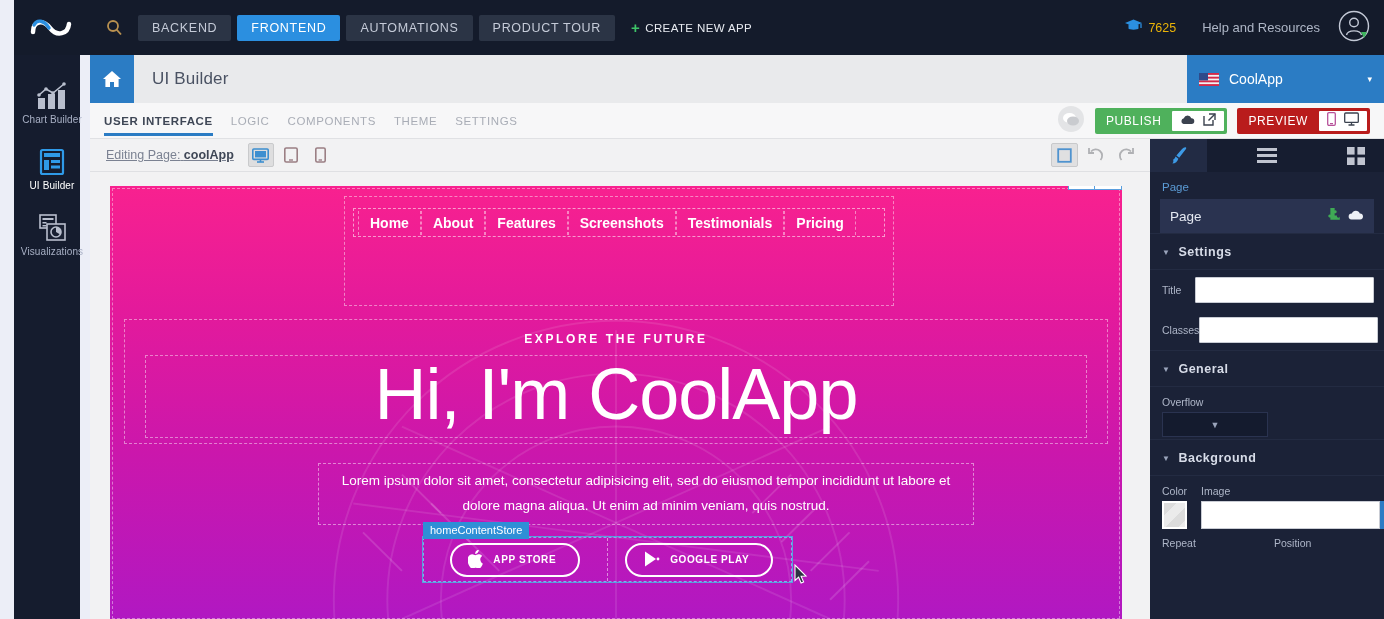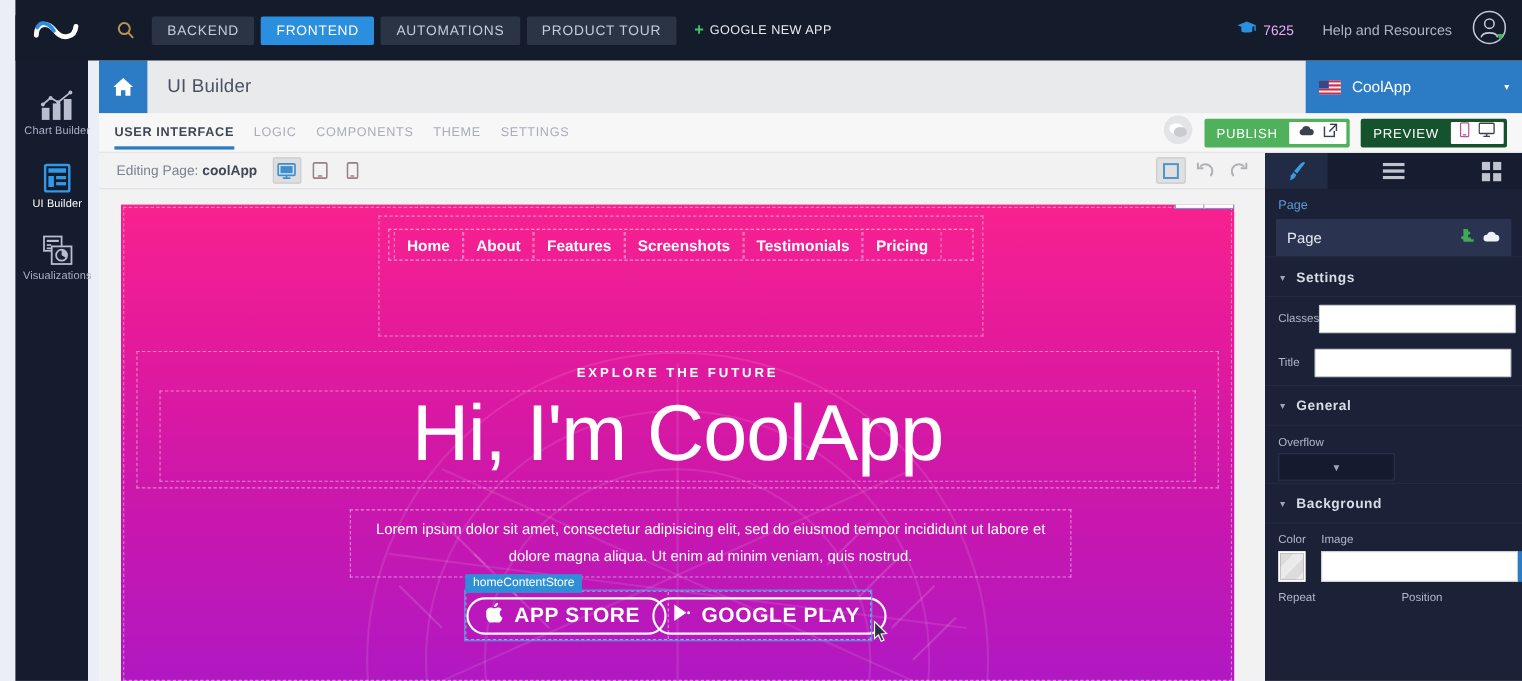--- a/index.html
+++ b/index.html
@@ -50,21 +50,21 @@
     display: flex; align-items: center; gap: 5px;
     color: #e7eaf0; font-size: 11.5px; letter-spacing: .4px;
     margin-left: 10px; cursor: pointer;
   }
   .nav-create .plus { color: #3ec468; font-size: 15px; font-weight: bold; }
   .nav-right { margin-left: auto; display: flex; align-items: center; padding-right: 14px; gap: 0; }
   .credit-group { display: flex; align-items: center; gap: 6px; cursor: pointer; }
   .credit-num { color: #4ec16f; font-size: 12.5px; }
   .credit-text { color: #e9edf3; font-size: 11px; letter-spacing: .3px; }
   .edu-group { display: flex; align-items: center; gap: 5px; margin-left: 22px; cursor: pointer; }
-  .edu-num { color: #f0abfc; font-size: 12.5px; }
+  .edu-num { color: #eab308; font-size: 12.5px; }
   .help-link { color: #aeb6c6; font-size: 13px; margin-left: 26px; cursor: pointer; }
   .avatar-wrap { margin-left: 18px; position: relative; cursor: pointer; }
 
   
   .subheader {
     position: absolute; left: 90px; top: 55px; right: 0; height: 48px;
     background: #e9eaec;
     display: flex; align-items: center;
     z-index: 8;
   }
@@ -101,33 +101,33 @@
     content: ""; position: absolute; left: 0; right: 0; bottom: 0;
     height: 3px; background: #2b7cc4;
   }
   .tabrow-right { margin-left: auto; display: flex; align-items: center; height: 36px; }
   .chat-ico { margin-right: 10px; cursor: pointer; }
   .btn-publish, .btn-preview {
     height: 26px; display: flex; align-items: center;
     border-radius: 2px; overflow: hidden; cursor: pointer;
   }
   .btn-publish { background: #4fb15c; margin-right: 10px; }
-  .btn-preview { background: #14532d; margin-right: 14px; }
+  .btn-preview { background: #b91c1c; margin-right: 14px; }
   .btn-lbl { color: #fff; font-size: 12px; letter-spacing: .6px; padding: 0 11px; }
   .btn-icos { background: #fff; height: 20px; display: flex; align-items: center; gap: 8px; padding: 0 8px; margin-right: 3px; border-radius: 1px; }
 
   
   .edittoolbar {
     position: absolute; left: 90px; top: 139px; right: 234px; height: 33px;
     background: #f2f2f3;
     display: flex; align-items: center;
     border-bottom: 1px solid #dfe0e3;
     z-index: 8;
   }
-  .editing-label { font-size: 12.5px; color: #7b8292; margin-left: 16px; }
+  .editing-label { font-size: 12.5px; color: #7b8292; margin-left: 16px; text-decoration: underline; }
   .editing-label b { color: #3f4756; }
   .dev-btns { display: flex; align-items: center; gap: 4px; margin-left: 14px; }
   .dev-btn { width: 26px; height: 24px; display: flex; align-items: center; justify-content: center; cursor: pointer; border-radius: 2px; }
   .dev-btn.active { background: #dededf; border: 1px solid #c9cacc; }
   .tb-right { margin-left: auto; display: flex; align-items: center; gap: 4px; padding-right: 10px; }
   .tb-btn { width: 27px; height: 24px; display: flex; align-items: center; justify-content: center; cursor: pointer; border-radius: 2px; }
   .tb-btn.boxed { background: #e0e0e1; border: 1px solid #c8c9cb; }
 
   
   .canvas-area {
@@ -203,21 +203,21 @@
   .store-row {
     position: absolute; left: 313px; top: 351px; width: 369px; height: 45px;
     border: 1px dashed #7ab4e8; outline: 1px solid #5a9ede;
     display: flex; align-items: center; z-index: 20;
   }
   .store-half { width: 50%; height: 100%; display: flex; align-items: center; justify-content: center; border-right: 1px dashed rgba(255,255,255,.5); }
   .store-half:last-child { border-right: none; }
   .store-pill {
     border: 2px solid #fff; border-radius: 20px; height: 34px;
     display: flex; align-items: center; gap: 10px; padding: 0 22px 0 16px;
-    color: #fff; font-size: 19px; font-weight: bold; letter-spacing: .6px;
+    color: #fff; font-size: 10px; font-weight: bold; letter-spacing: .6px;
     cursor: pointer; white-space: nowrap;
   }
   .cursor-arrow { position: absolute; left: 684px; top: 378px; z-index: 25; }
 
   
   .rightpanel {
     position: absolute; right: 0; top: 139px; width: 234px; bottom: 0;
     background: #1b2237;
     z-index: 7;
   }
@@ -336,21 +336,21 @@
       </svg>
     </div>
 
     <div class="nav-btn">BACKEND</div>
     <div class="nav-btn active">FRONTEND</div>
     <div class="nav-btn">AUTOMATIONS</div>
     <div class="nav-btn">PRODUCT TOUR</div>
 
     <div class="nav-create">
       <span class="plus">+</span>
-      <span>GOOGLE NEW APP</span>
+      <span>CREATE NEW APP</span>
     </div>
 
     <div class="nav-right">
 
       <div class="edu-group">
         <span>
           <svg width="19" height="15" viewBox="0 0 19 15">
             <path d="M1,5 L9.5,1.5 L18,5 L9.5,8.5 Z" fill="#2b8fe0"></path>
             <path d="M4.5,6.6 L4.5,10.5 C4.5,12 14.5,12 14.5,10.5 L14.5,6.6" fill="#2b8fe0"></path>
             <line x1="17" y1="5.4" x2="17" y2="10" stroke="#2b8fe0" stroke-width="1.3"></line>
@@ -640,25 +640,25 @@
         </span>
       </span>
     </div>
 
     <div class="rp-section">
       <span class="tri">▼</span>
       <span>Settings</span>
     </div>
 
     <div class="rp-field-row">
+      <span class="rp-label">Title</span>
+      <input class="rp-input" value="" style="">
+    </div>
+    <div class="rp-field-row">
       <span class="rp-label">Classes</span>
-      <input class="rp-input" value="" style="">
-    </div>
-    <div class="rp-field-row">
-      <span class="rp-label">Title</span>
       <input class="rp-input" value="" style="">
     </div>
 
     <div class="rp-section">
       <span class="tri">▼</span>
       <span>General</span>
     </div>
 
     <div class="rp-sub">
       <div class="rp-sub-label">Overflow</div>

